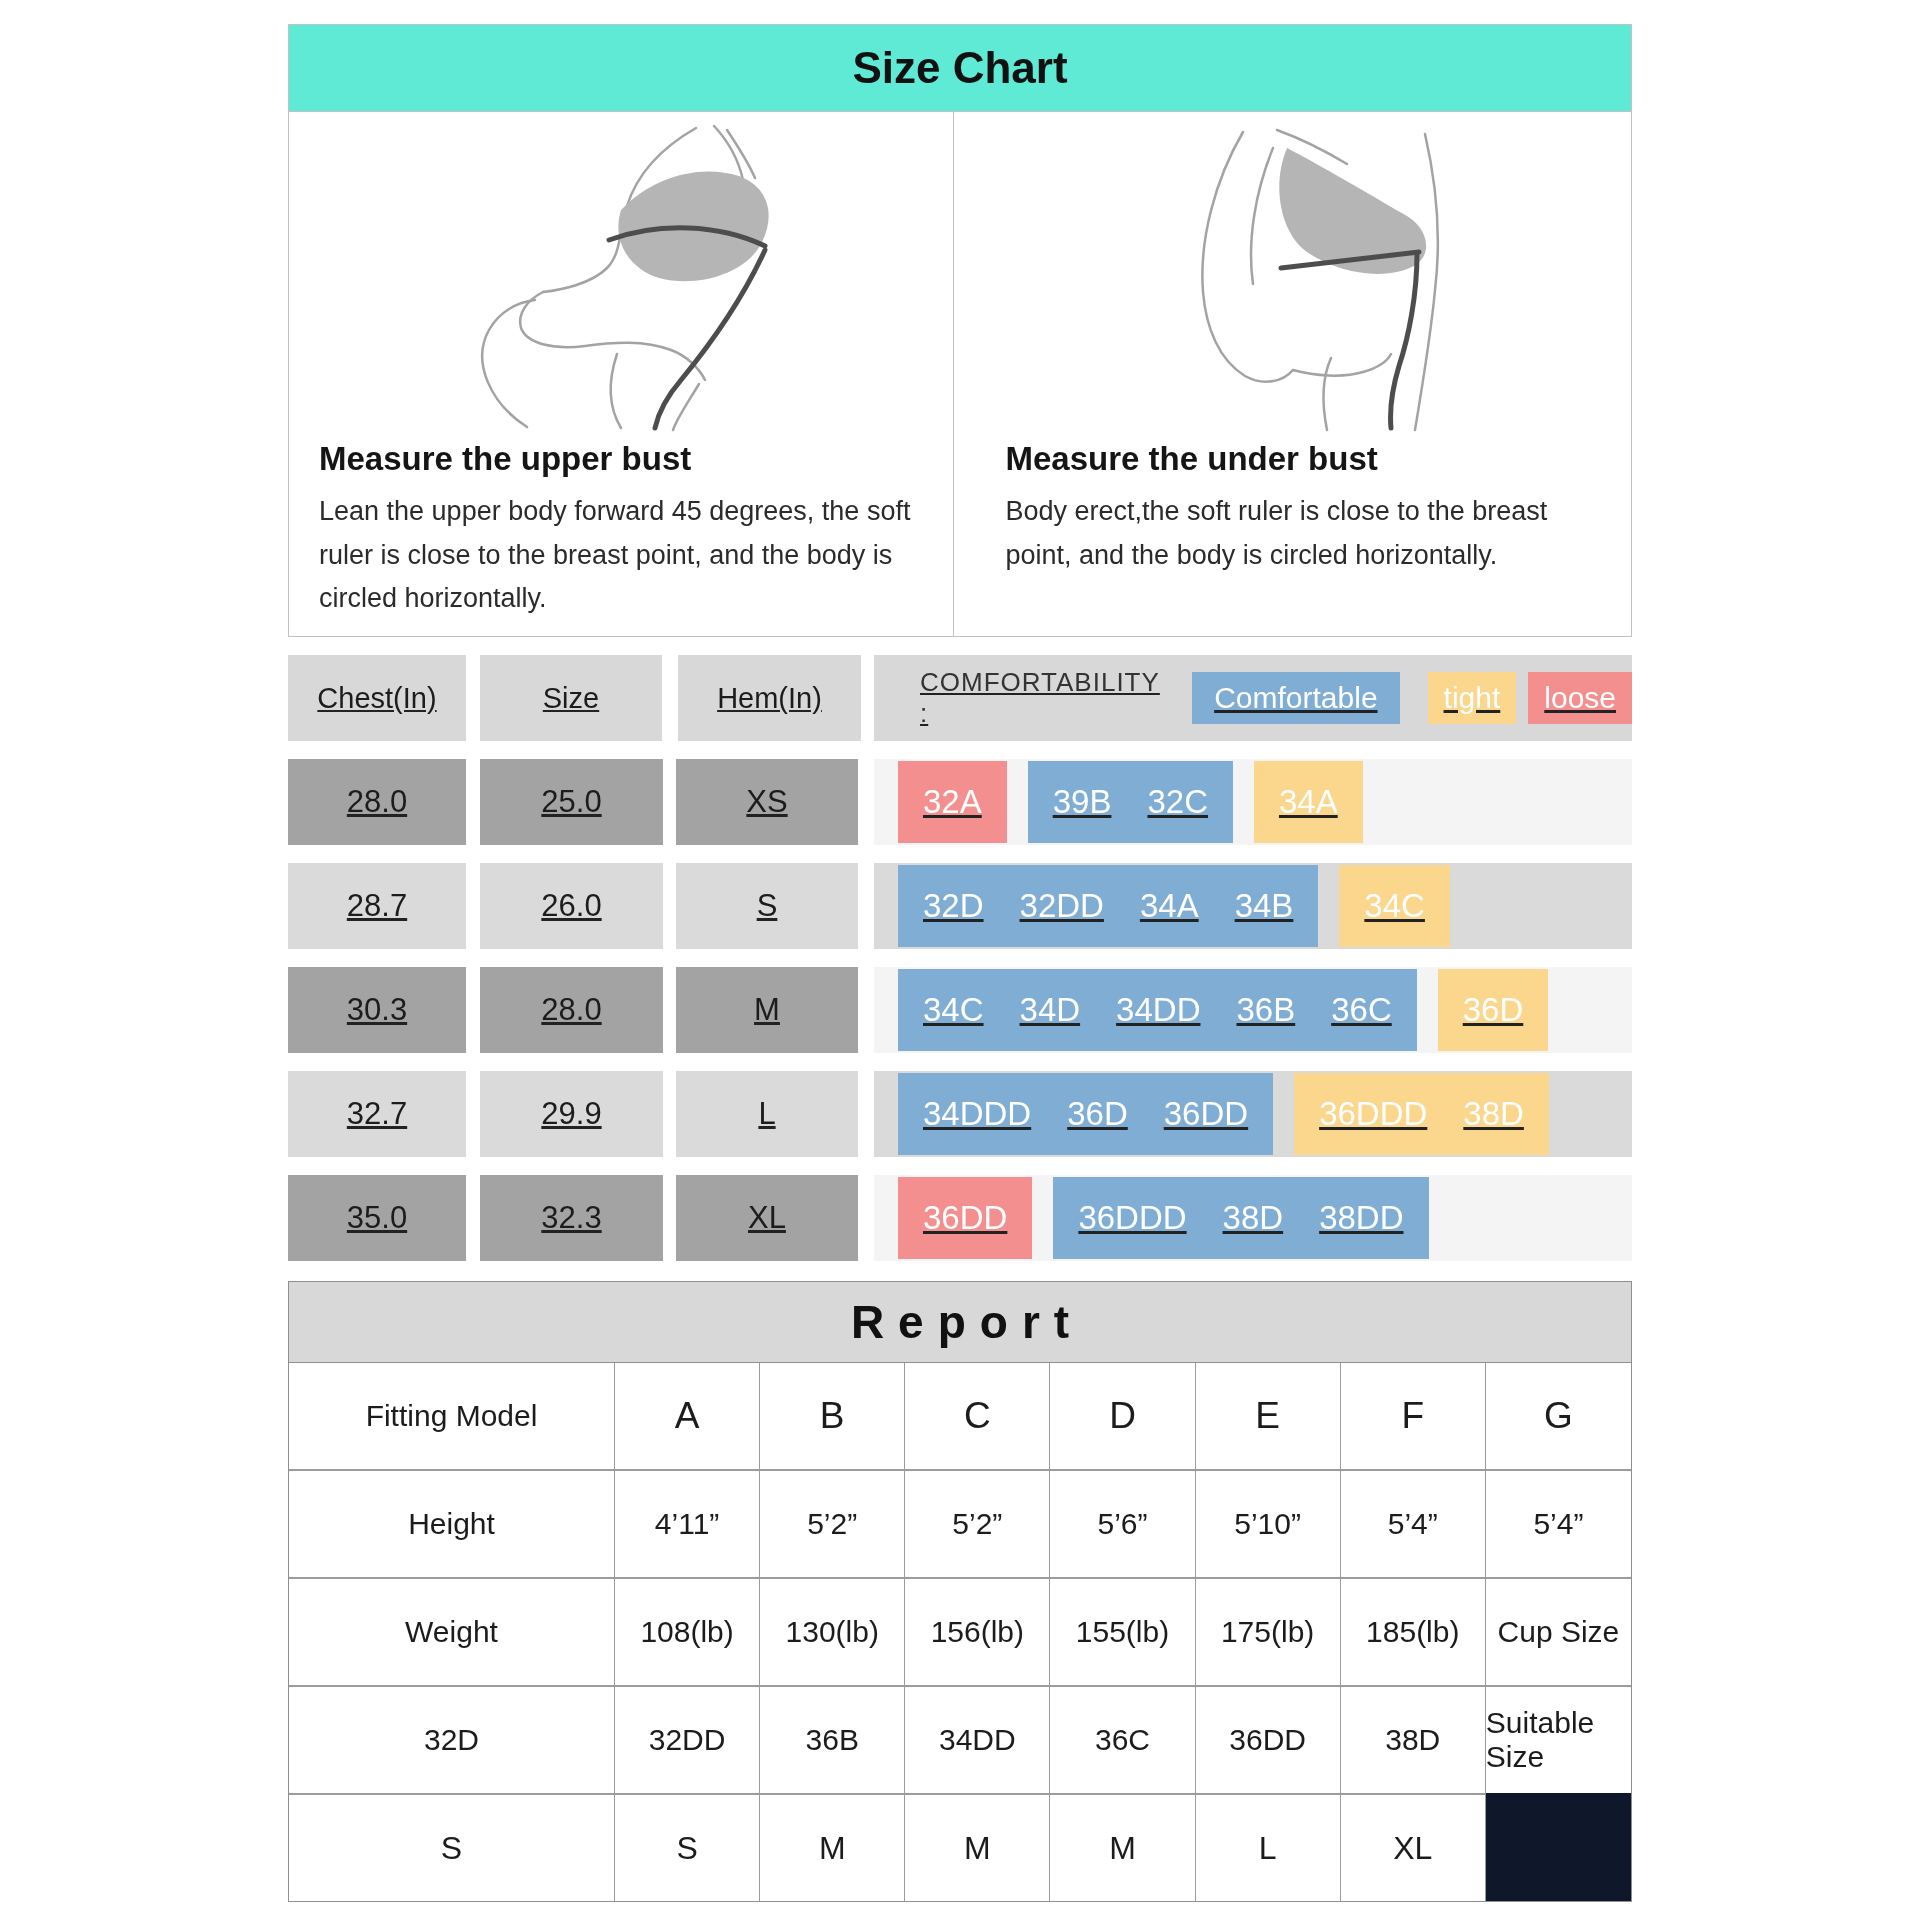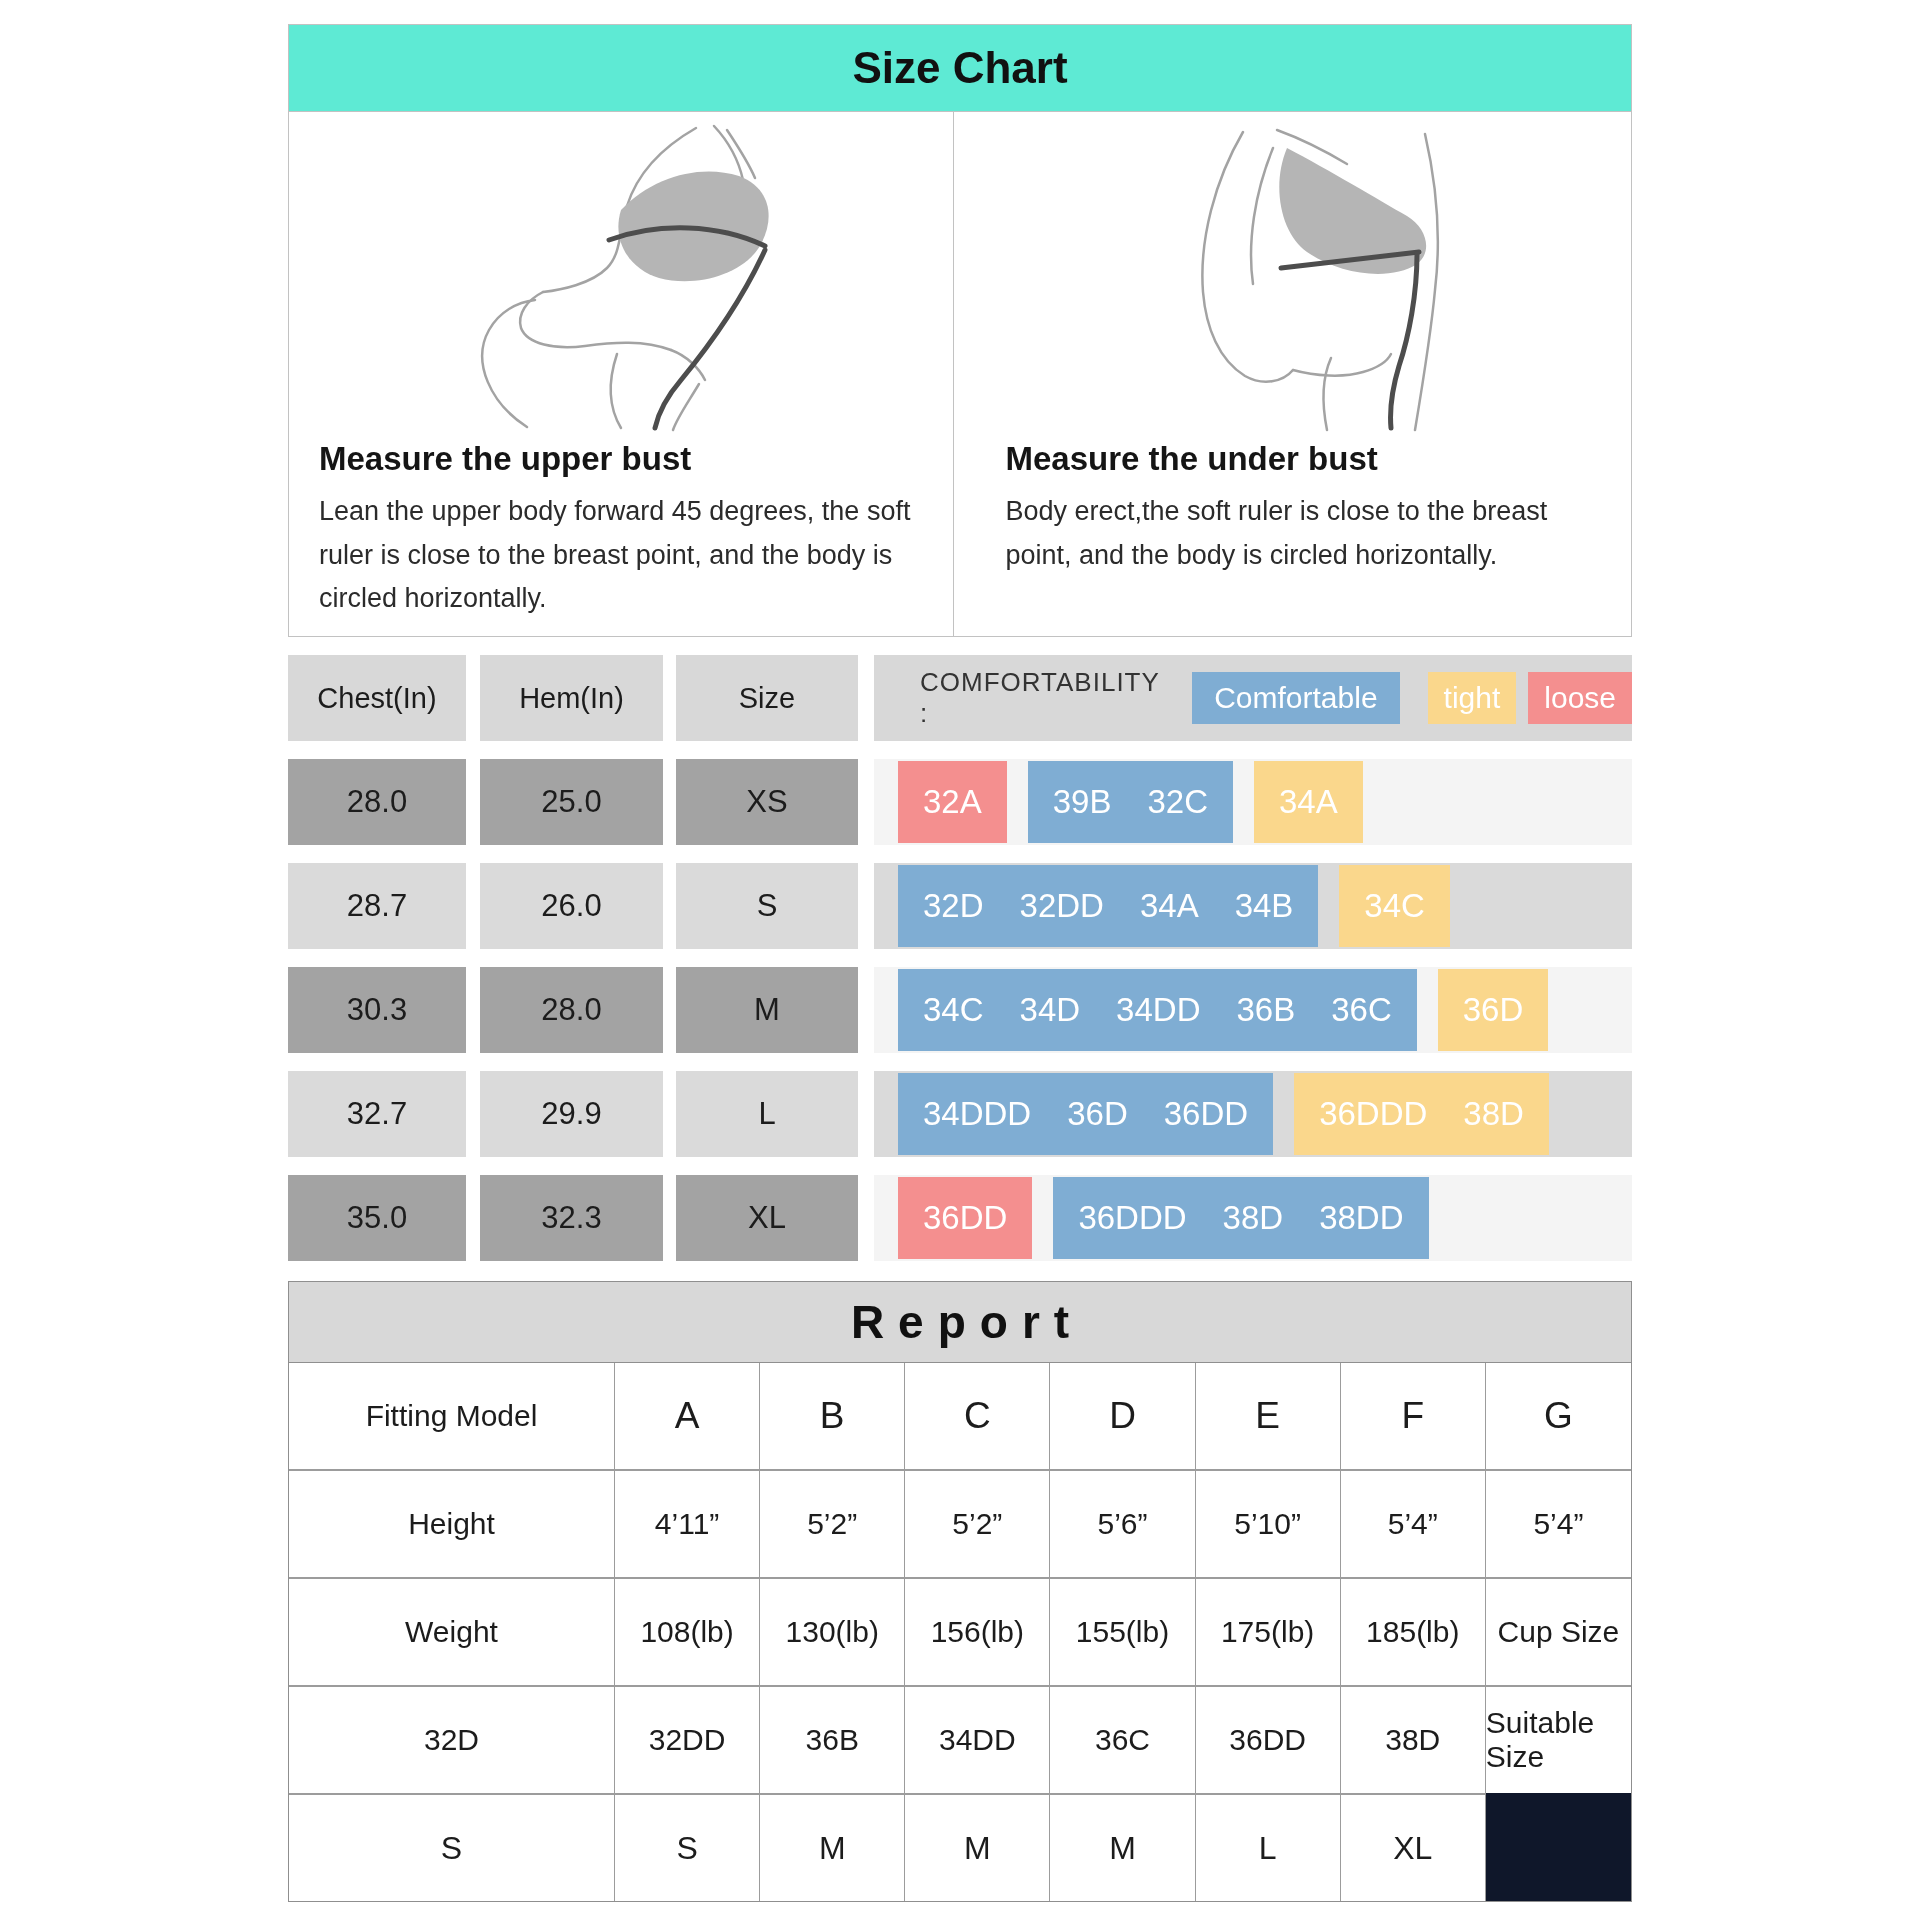--- a/index.html
+++ b/index.html
@@ -12,21 +12,21 @@
              display:flex;align-items:center;justify-content:center;
              font-size:44px;font-weight:bold;color:#111;}
   .cols{display:flex;height:524px;}
   .col{flex:1;box-sizing:border-box;padding:8px 34px 0 30px;}
   .col.right{border-left:1px solid #c2c2c2;padding-left:52px;padding-right:26px;}
   .illo{display:block;margin:2px auto 0 auto;}
   .m-head{font-size:33px;font-weight:bold;color:#151515;margin:8px 0 12px 0;}
   .m-body{font-size:27px;line-height:1.62;color:#2b2b2b;margin:0;}
 
   
-  .sizetbl{margin-top:18px;}
+  .sizetbl{margin-top:18px;text-decoration:underline;}
   .hdr,.srow{display:flex;margin-bottom:18px;}
   .cell{height:86px;display:flex;align-items:center;justify-content:center;box-sizing:border-box;}
   .c1{width:178px;margin-right:14px;}
   .c2{width:183px;margin-right:13px;}
   .c3{width:182px;margin-right:16px;}
   .hdr .cell{background:#d8d8d8;font-size:29px;color:#1c1c1c;}
   .strip{flex:1;height:86px;display:flex;align-items:center;padding-left:24px;box-sizing:border-box;}
   .hstrip{background:#d8d8d8;padding-left:46px;align-items:center;}
   .light .cell{background:#a3a3a3;}
   .light .strip{background:#f4f4f4;}
@@ -107,22 +107,22 @@
         <h3 class="m-head">Measure the under bust</h3>
         <p class="m-body">Body erect,the soft ruler is close to the breast point, and the body is circled horizontally.</p>
       </div>
 
     </div>
   </section>
 
   <section class="sizetbl">
     <div class="hdr">
       <div class="cell c1">Chest(In)</div>
+      <div class="cell c3">Size</div>
       <div class="cell c2">Hem(In)</div>
-      <div class="cell c3">Size</div>
       <div class="strip hstrip">
         <span class="comfort-label">COMFORTABILITY :</span>
         <span class="leg comfortable">Comfortable</span>
         <span class="leg tight">tight</span>
         <span class="leg loose">loose</span>
       </div>
     </div>
     <div>
         <div class="srow light">
           <div class="cell c1">28.0</div>

